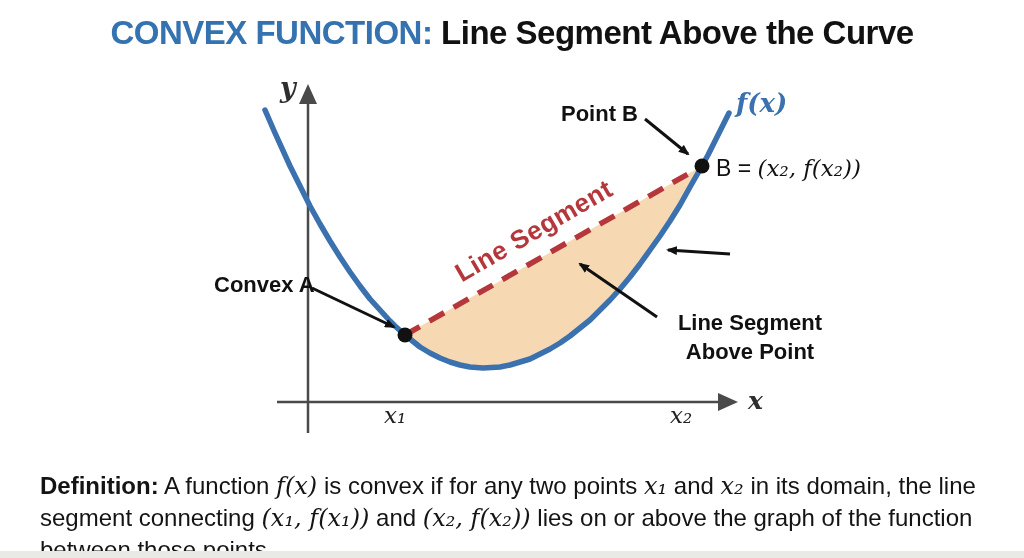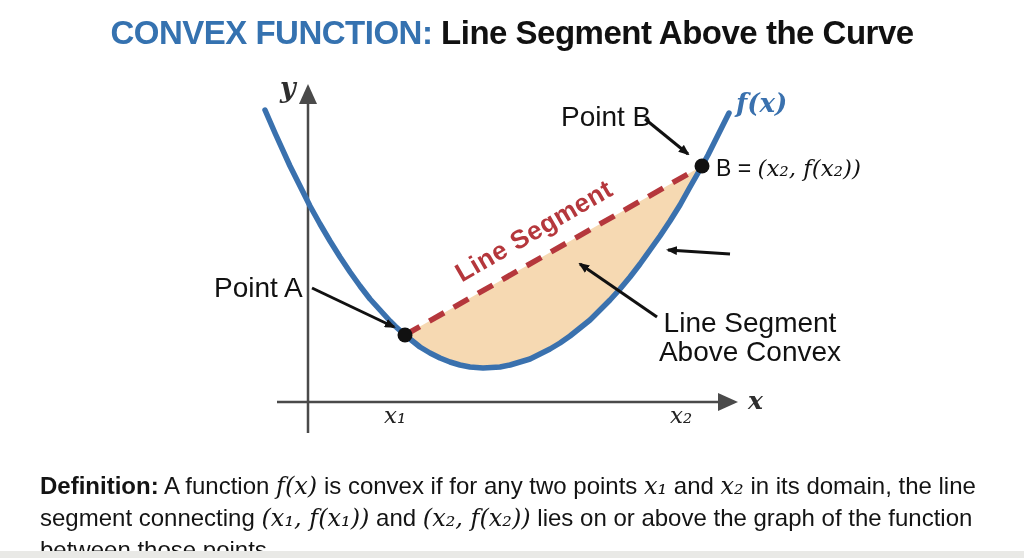--- a/index.html
+++ b/index.html
@@ -10,21 +10,21 @@
   .abs{position:absolute;}
   #title{
     left:0;top:14px;width:1024px;text-align:center;
     font-size:33px;font-weight:700;letter-spacing:-0.5px;white-space:nowrap;
   }
   #title .hl{color:#3572B0;}
   #title .rest{color:#111111;}
   svg{position:absolute;left:0;top:0;}
   .math{font-family:"DejaVu Serif","DejaVu Sans",serif;font-style:italic;}
   .axis-letter{font-family:"DejaVu Serif","DejaVu Sans",serif;font-style:italic;font-weight:700;color:#2e2e2e;}
-  .lbl{font-weight:400;color:#111111;font-size:28px;white-space:nowrap;}
+  .lbl{font-weight:700;color:#111111;font-size:22px;white-space:nowrap;}
   .coord{font-size:23px;color:#111111;white-space:nowrap;}
   .coord .pre{font-weight:400;}
   .fx-blue{color:#3A71AE;}
   #seg-label{
     color:#B5373C;font-weight:700;font-size:26px;white-space:nowrap;
     transform:translate(-50%,-50%) rotate(-30deg);letter-spacing:0.5px;
   }
   #above-label{width:190px;text-align:center;line-height:29px;}
   #definition{
     left:40px;top:446px;width:958px;
@@ -70,28 +70,28 @@
   </svg>
 
   <div class="abs axis-letter" style="left:280px;top:72px;font-size:27px;">y</div>
   <div class="abs math fx-blue" style="left:736px;top:88px;font-size:26px;font-weight:600;">f(x)</div>
 
   <div class="abs lbl" style="left:561px;top:101px;">Point B</div>
   <div class="abs coord" style="left:716px;top:155px;">
     <span class="pre">B = </span><span class="math">(x₂, f(x₂))</span>
   </div>
 
-  <div class="abs lbl" style="left:214px;top:272px;">Point A</div>
+  <div class="abs lbl" style="left:214px;top:272px;">Convex A</div>
 
   <div id="seg-label" class="abs" style="left:534px;top:231px;">Line Segment</div>
 
 
   <div id="above-label" class="abs lbl" style="left:655px;top:308px;">
     <div>Line Segment</div>
-    <div>Above Convex</div>
+    <div>Above Point</div>
   </div>
 
   <div class="abs math" style="left:384px;top:402px;font-size:23px;color:#222;">x₁</div>
   <div class="abs math" style="left:670px;top:402px;font-size:23px;color:#222;">x₂</div>
   <div class="abs axis-letter" style="left:748px;top:386px;font-size:25px;">x</div>
 
   <p id="definition" class="abs"><b>Definition:</b><span> A function </span><span class="math">f(x)</span><span> is convex if for any two points </span><span class="math">x₁</span><span> and </span><span class="math">x₂</span><span> in its domain, the line segment connecting </span><span class="math">(x₁, f(x₁))</span><span> and </span><span class="math">(x₂, f(x₂))</span><span> lies on or above the graph of the function between those points.</span></p>
 
   <div id="bottom-strip" class="abs"></div>
 </div>

